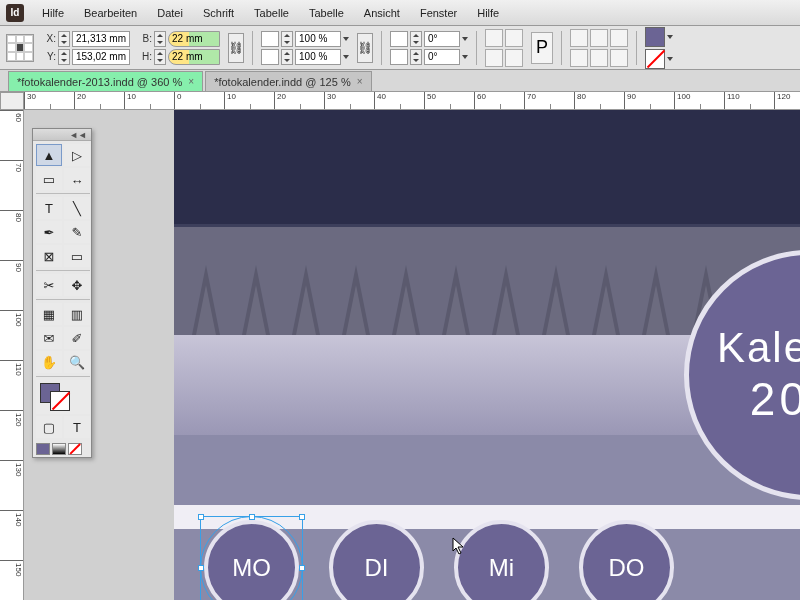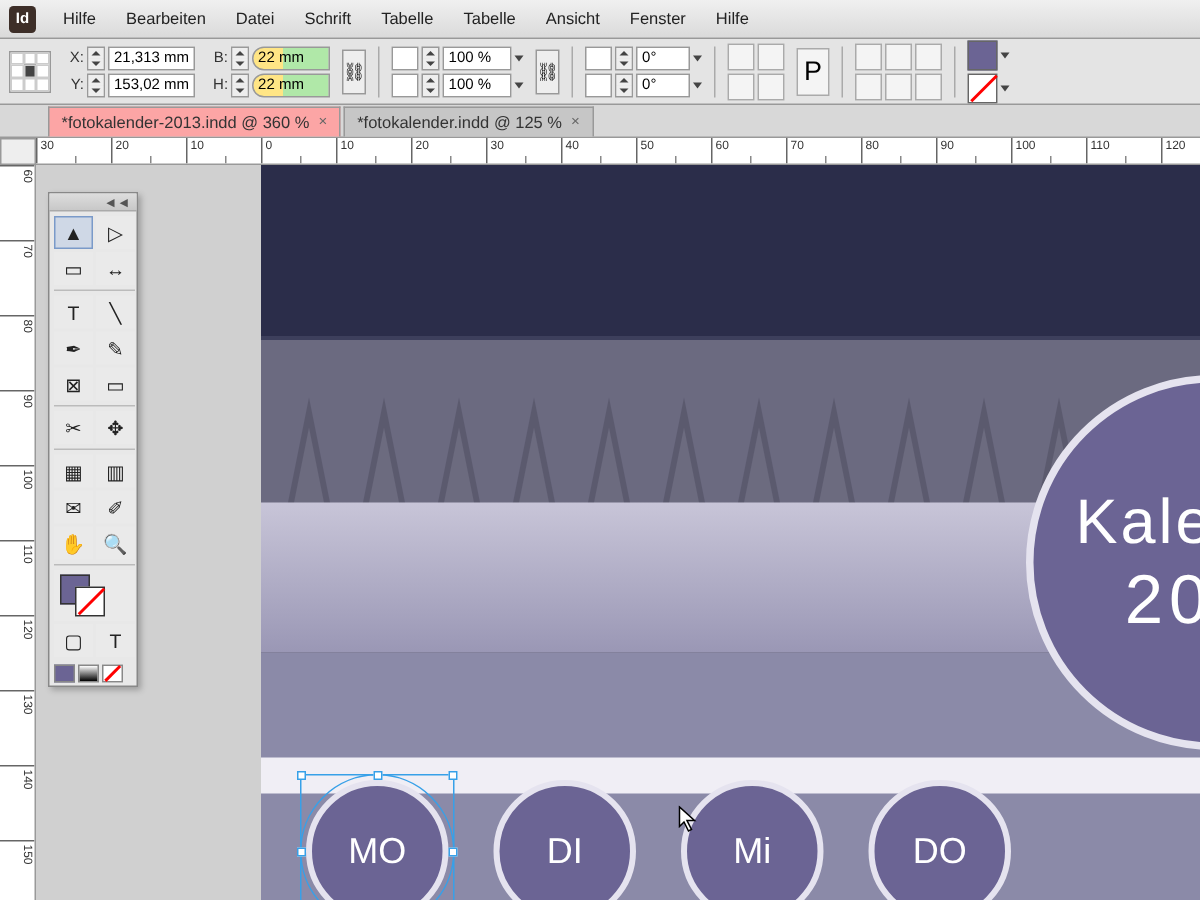--- a/index.html
+++ b/index.html
@@ -38,21 +38,21 @@
 .vsep{width:1px;height:34px;background:#aaa;}
 .mini-icon{width:18px;height:16px;border:1px solid #999;background:#fff;}
 .swatch{width:20px;height:20px;background:#6b6494;border:1px solid #666;}
 .nofill{width:20px;height:20px;background:#fff;border:1px solid #666;position:relative;}
 .nofill::after{content:"";position:absolute;left:-2px;top:8px;width:24px;height:2px;background:red;transform:rotate(-45deg);}
 .ctrl-stub { width:18px; height:18px; border:1px solid #aaa; background:#f4f4f4; }
 
 
 .tabstrip{height:22px;background:#d8d8d8;border-bottom:1px solid #999;display:flex;align-items:flex-end;padding-left:8px;}
 .tab{height:20px;background:#c6c6c6;border:1px solid #999;border-bottom:none;padding:2px 8px;display:flex;align-items:center;gap:6px;margin-right:2px;font-size:11px;color:#333;}
-.tab.active{background:#fca5a5;margin-left:24px;}
+.tab.active{background:#86efac;}
 .tab .close{font-size:10px;color:#666;}
 
 
 .ruler-h{position:absolute;left:24px;right:0;top:92px;height:18px;background:#fff;border-bottom:1px solid #999;display:flex;overflow:hidden;}
 .ruler-h .tick{flex:0 0 50px;border-left:1px solid #666;font-size:8px;padding-left:2px;color:#333;position:relative;}
 .ruler-h .tick::after{content:"";position:absolute;left:25px;bottom:0;width:1px;height:5px;background:#888;}
 .ruler-corner{position:absolute;left:0;top:92px;width:24px;height:18px;background:#eee;border:1px solid #999;}
 .ruler-v{position:absolute;left:0;top:110px;width:24px;bottom:0;background:#fff;border-right:1px solid #999;display:flex;flex-direction:column;overflow:hidden;}
 .ruler-v .tick{flex:0 0 50px;border-top:1px solid #666;font-size:8px;color:#333;writing-mode:vertical-rl;padding-top:2px;}
 

